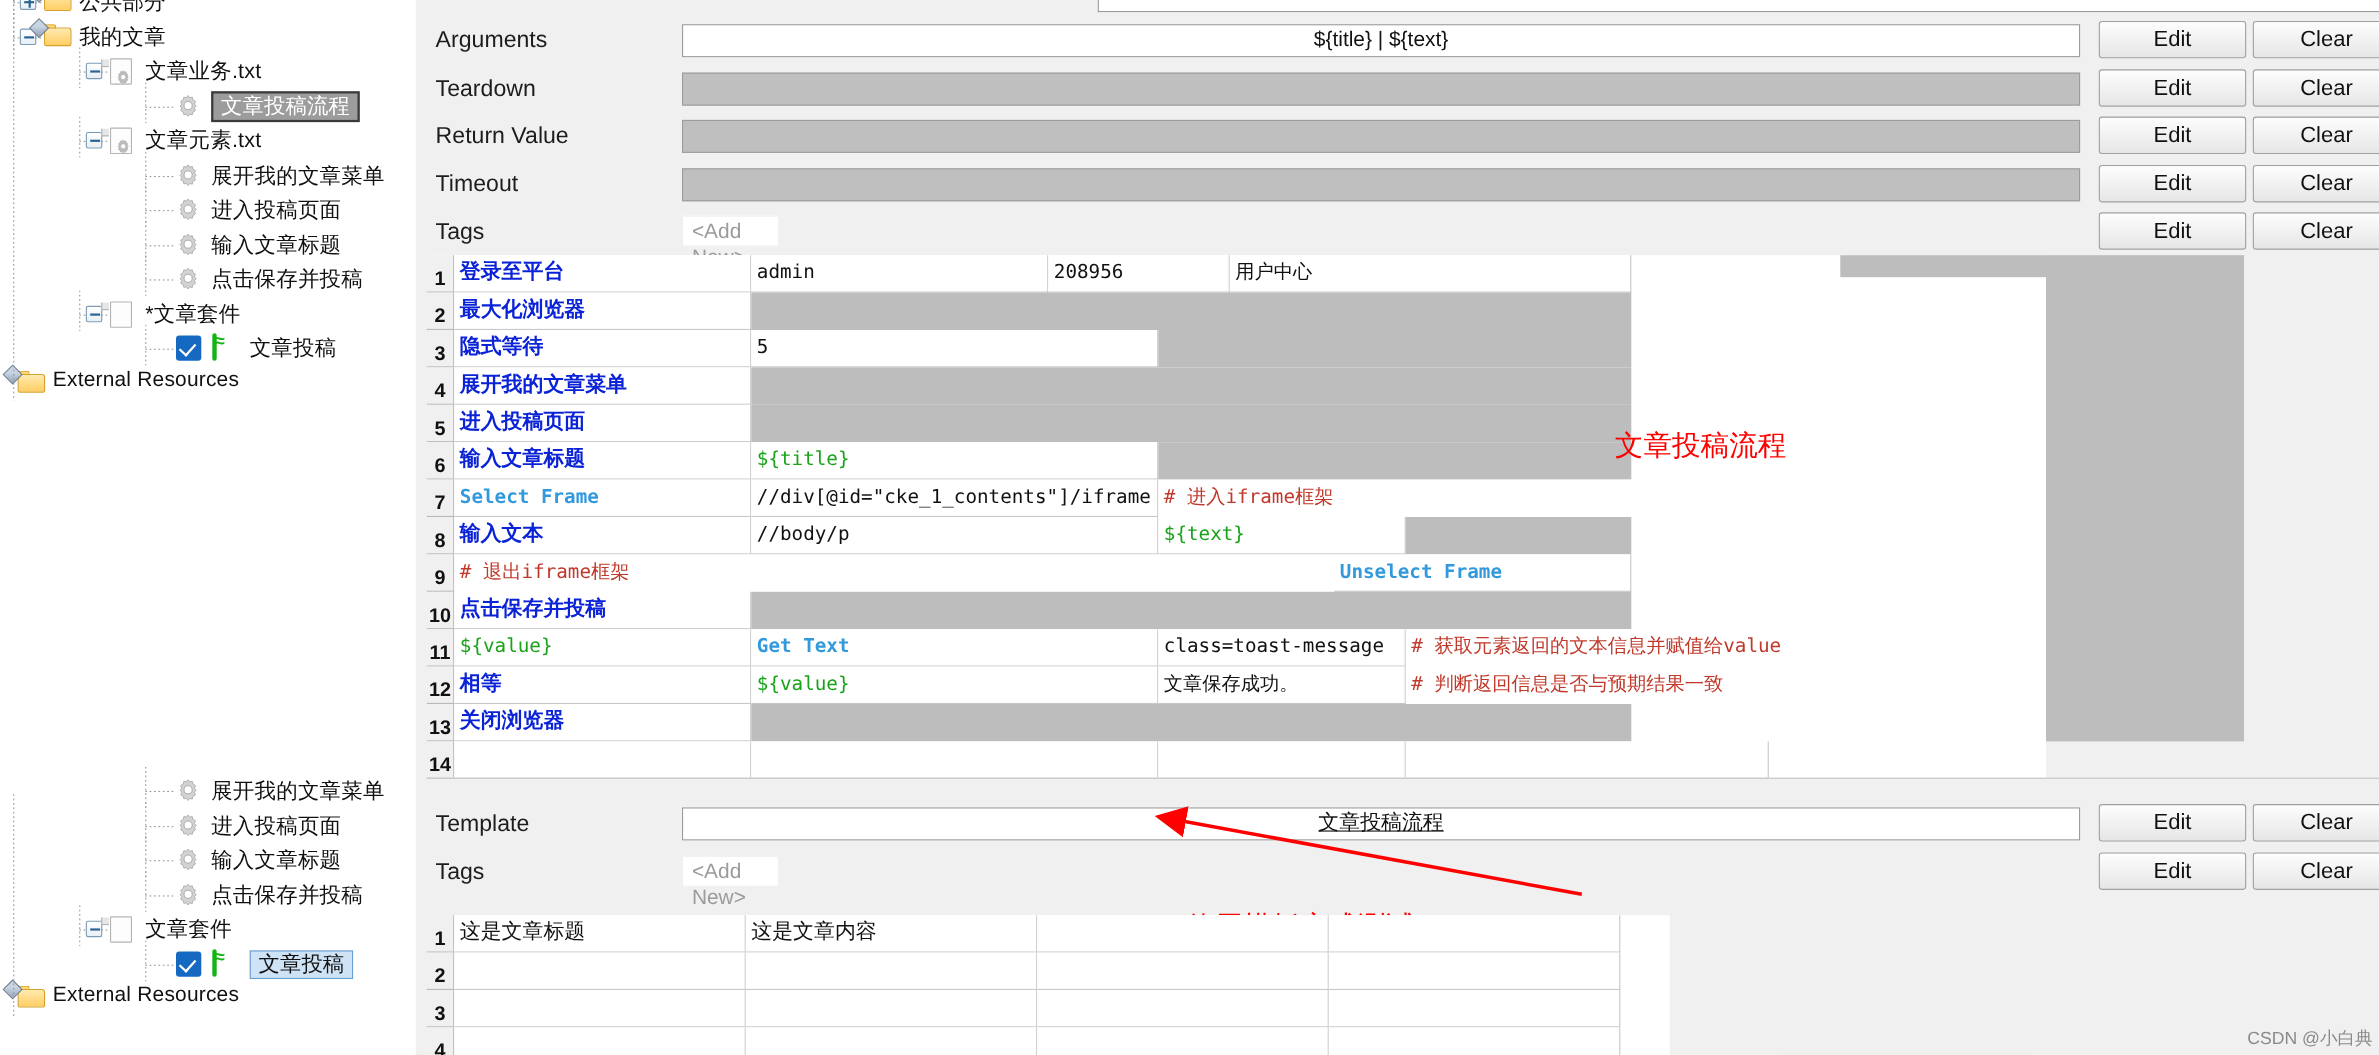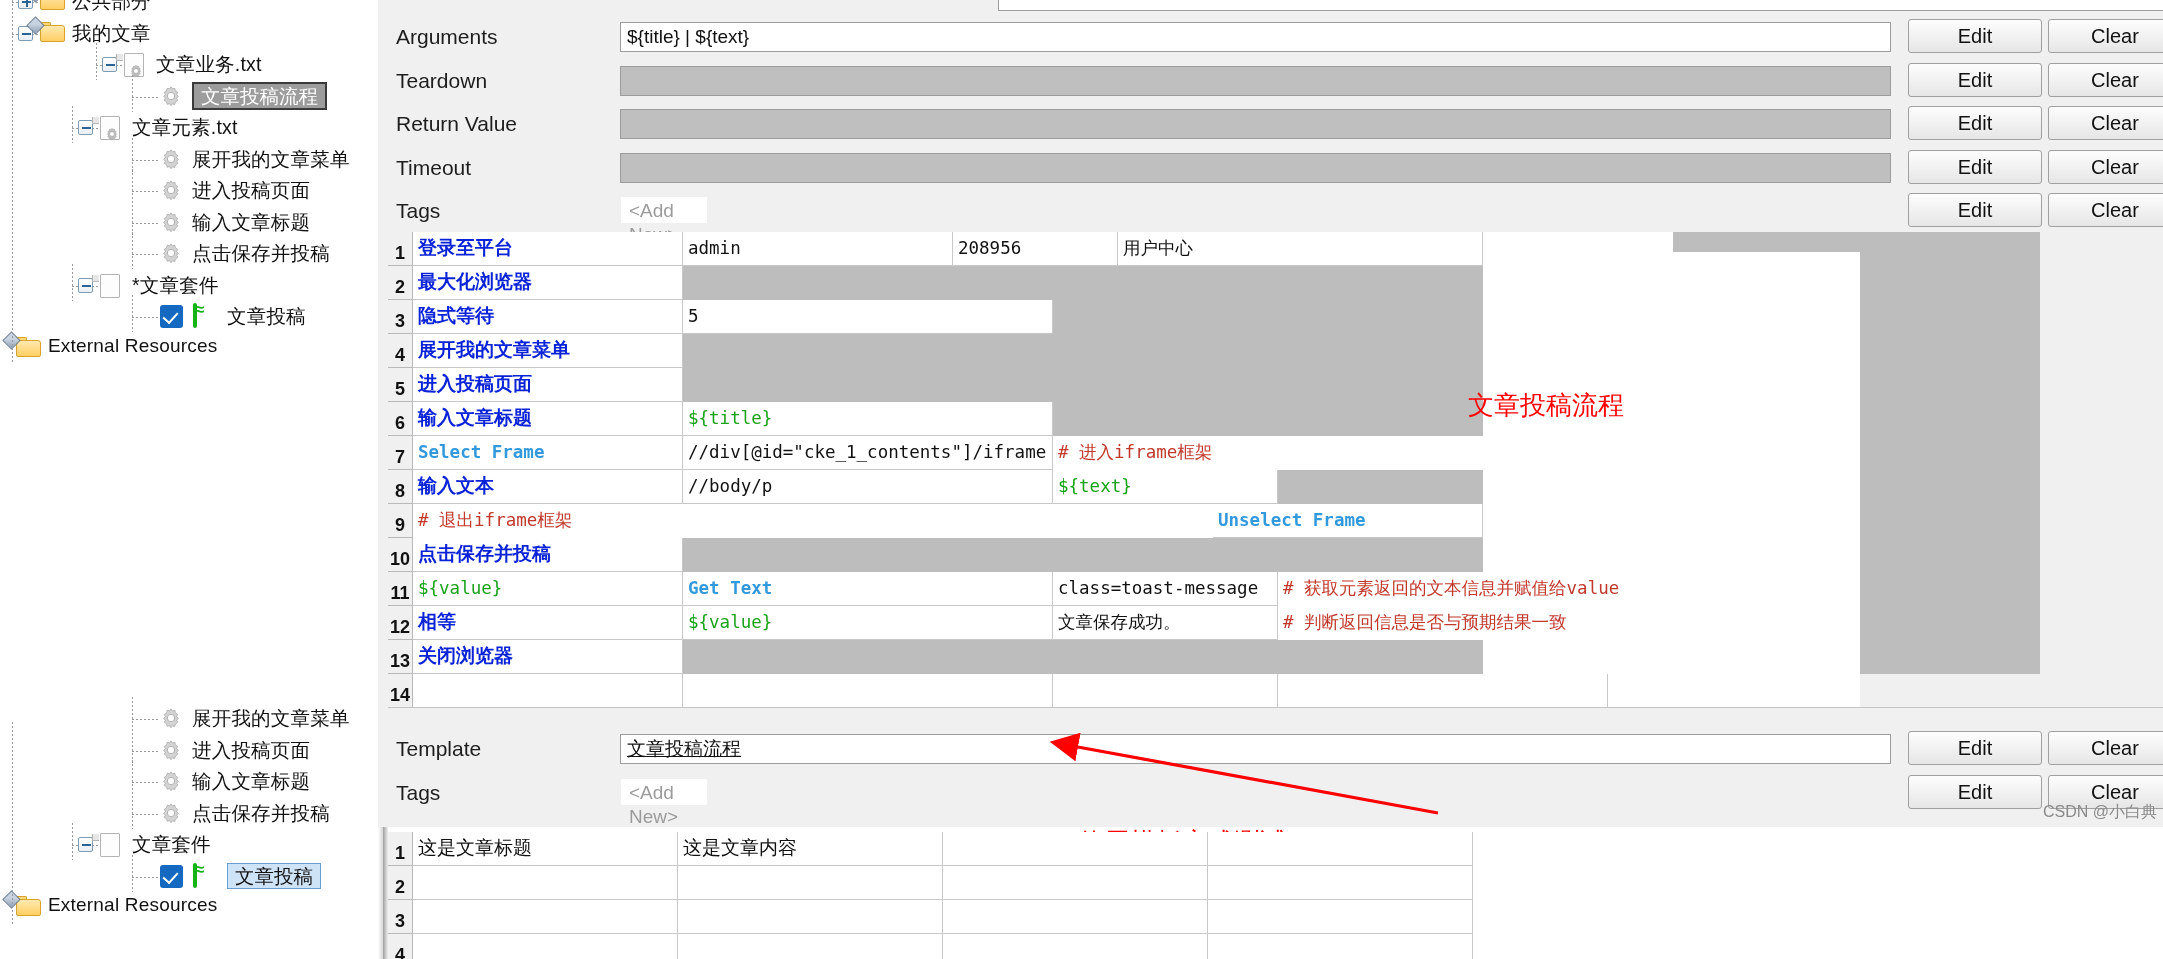--- a/index.html
+++ b/index.html
@@ -118,35 +118,35 @@
   .sel-dark {
     background:#9c9c9c; color:#ffffff; padding:1px 7px;
     border:2px solid #3a3a3a; font-size:19.5px;
   }
   .sel-blue {
     background:#cfe3f7; color:#111; padding:1px 7px;
     border:1px solid #6a9fd4; font-size:19.5px;
   }
 
   
-  .editor { position:absolute; left:378px; top:0; width:1785px; height:827px; background:#f0f0f0; }
+  .editor { position:absolute; left:378px; top:0; width:1785px; height:959px; background:#f0f0f0; }
 
   .splitter-v { position:absolute; left:378px; top:0; width:10px; height:715px;
     background: linear-gradient(to right,#ffffff,#d9d9d9 45%,#a8a8a8 55%,#efefef); }
   .splitter-v2 { position:absolute; left:378px; top:715px; width:10px; height:244px;
     background: linear-gradient(to right,#ffffff,#d9d9d9 45%,#a8a8a8 55%,#efefef); }
 
   .form-row { position:relative; height:43px; }
   .form-label {
     position:absolute; left:8px; top:9px;
     font-size:21px; color:#1d1d1d;
   }
   .field {
     position:absolute; left:232px; height:30px;
-    border:1px solid #9c9c9c; background:#bfbfbf;
+    border:1px solid #9c9c9c; background:#bfbfbf;text-align:center;
   }
   .field.white { background:#ffffff; }
   .field .fval {
     padding:3px 6px; font-size:19px; color:#111;
     white-space:nowrap; overflow:hidden; display:block; line-height:22px;
   }
   .addnew {
     position:absolute; left:232px; height:28px; background:#ffffff;
     border:1px solid #f0f0f0;
     font-size:19px; color:#9b9b9b; padding:2px 8px; line-height:24px;
@@ -205,21 +205,21 @@
           <span style="position:absolute;left:40px;top:4px;"><span class="ico folder"><span class="fbody"></span><span class="fpen"></span></span></span>
           <span style="position:absolute;left:72px;top:2px;"><span class="tlabel">公共部分</span></span>
         </div>
         <div class="tnode" style="position:absolute;left:0;top:17.5px;width:378px;">
           <span class="vline" style="left:12px;top:-6px;height:37px;"></span>
           <span class="hline" style="left:12px;top:16px;width:26px;"></span>
           <span class="exp " style="position:absolute;left:18px;top:8px;"></span>
           <span style="position:absolute;left:40px;top:4px;"><span class="ico folder"><span class="ftab"></span><span class="fbody"></span><span class="fpen"></span></span></span>
           <span style="position:absolute;left:72px;top:2px;"><span class="tlabel">我的文章</span></span>
         </div>
-        <div class="tnode" style="position:absolute;left:0;top:49px;width:378px;margin-left:24px;">
+        <div class="tnode" style="position:absolute;left:0;top:49px;width:378px;">
           <span class="vline" style="left:72px;top:-6px;height:37px;"></span>
           <span class="hline" style="left:72px;top:16px;width:26px;"></span>
           <span class="exp " style="position:absolute;left:78px;top:8px;"></span>
           <span style="position:absolute;left:100px;top:4px;"><span class="ico doc"><span class="dbody"></span><span class="dfold"></span><span class="dgear"><svg width="14" height="14" viewBox="0 0 24 24">
                   <g fill="#bdbdbd" stroke="#9d9d9d" stroke-width="0.7">
                     <path d="M12 2l1.6 2.2 2.6-.6.6 2.6L19.4 8l-1.2 2.4 1.8 2-1.8 2 1.2 2.4-2.6 1.8-.6 2.6-2.6-.6L12 22.6 10.4 20.4l-2.6.6-.6-2.6L4.6 16.8 5.8 14.4 4 12.4l1.8-2L4.6 8l2.6-1.8.6-2.6 2.6.6z"></path>
                   </g>
                   <circle cx="12" cy="12" r="4" fill="#ffffff" stroke="#9d9d9d" stroke-width="0.8"></circle>
                 </svg></span></span></span>
           <span style="position:absolute;left:132px;top:2px;"><span class="tlabel">文章业务.txt</span></span>

